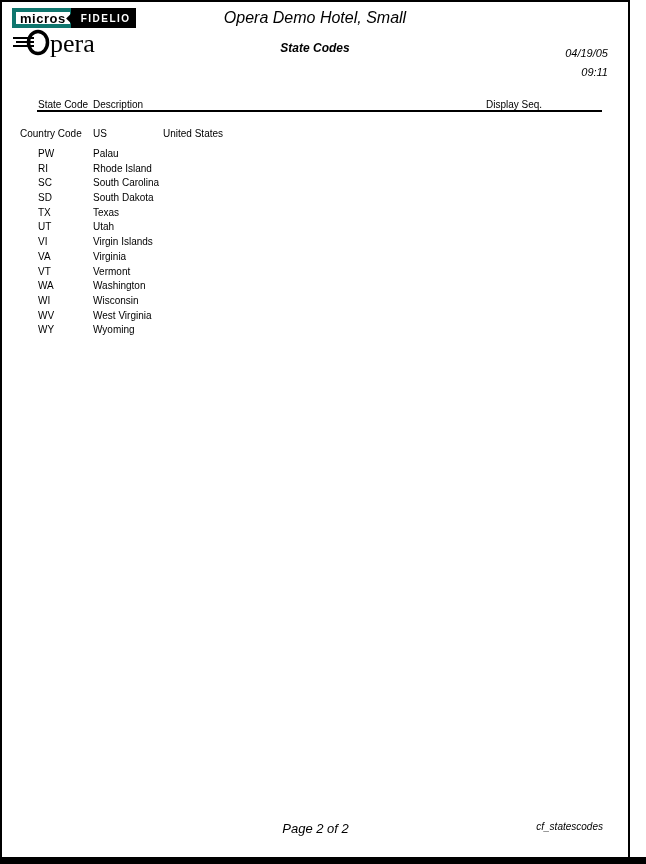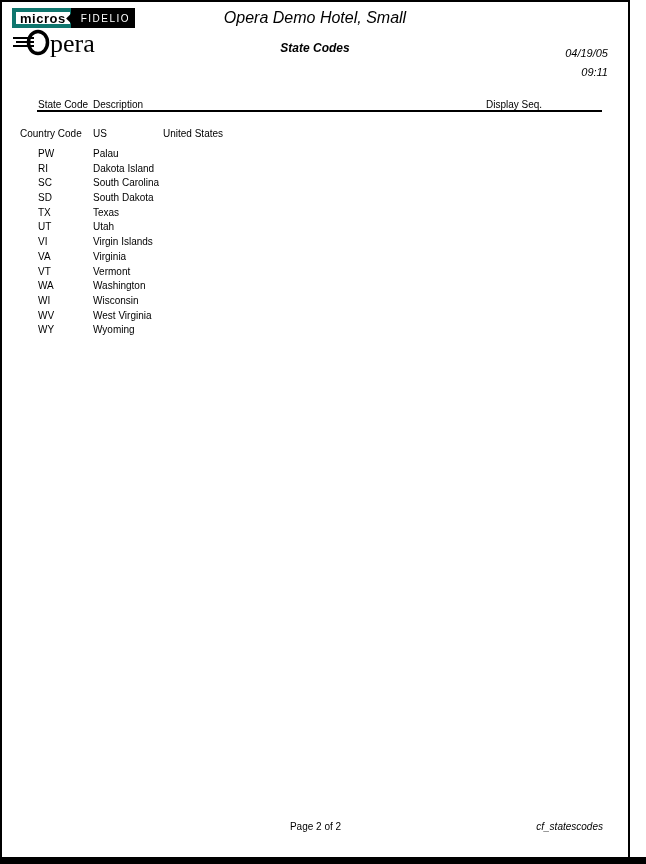--- a/index.html
+++ b/index.html
@@ -23,21 +23,21 @@
   .micros-box {
     border: 4px solid #0f766e; background: #fff; color: #000;
     font-weight: bold; font-size: 13px; letter-spacing: 0.5px;
     display: flex; align-items: center; padding: 0 4px;
   }
   .mf-diamond {
     width: 9px; height: 9px; background: #000; transform: rotate(45deg);
     align-self: center; margin: 0 -6px; z-index: 2; position: relative;
   }
   .fidelio-box {
-    background: #000; color: #fff; font-weight: normal; font-size: 10px;
+    background: #000; color: #fff; font-weight: bold; font-size: 10px;
     letter-spacing: 1.5px; display: flex; align-items: center; padding: 0 5px 0 10px;
   }
 
   
   .opera-logo { position: absolute; left: 12px; top: 29px; }
 
   
   .hotel-title {
     position: absolute; left: 0; top: 9px; width: 630px; text-align: center;
     font-style: italic; font-size: 16px;
@@ -64,21 +64,21 @@
 
   
   .rows { position: absolute; left: 0; top: 147px; width: 630px; }
   .row { position: relative; height: 14.7px; line-height: 14.7px; font-size: 10px; }
   .row .code-cell { position: absolute; left: 38px; }
   .row .desc-cell { position: absolute; left: 93px; }
 
   
   .footer-page {
     position: absolute; left: 0; top: 821px; width: 631px; text-align: center;
-    font-size: 10px;
+    font-style: italic; font-size: 13px;
   }
   .footer-file {
     position: absolute; left: 450px; top: 821px; width: 153px; text-align: right;
     font-style: italic; font-size: 10px;
   }
 </style>
 </head>
 <body>
 
 <div class="page">
@@ -124,21 +124,21 @@
   </div>
 
   <div class="rows">
     <div class="row">
       <span class="code-cell">PW</span>
       <span class="desc-cell">Palau</span>
     </div>
 
     <div class="row">
       <span class="code-cell">RI</span>
-      <span class="desc-cell">Dakota Island</span>
+      <span class="desc-cell">Rhode Island</span>
     </div>
 
     <div class="row">
       <span class="code-cell">SC</span>
       <span class="desc-cell">South Carolina</span>
     </div>
 
     <div class="row">
       <span class="code-cell">SD</span>
       <span class="desc-cell">South Dakota</span>

